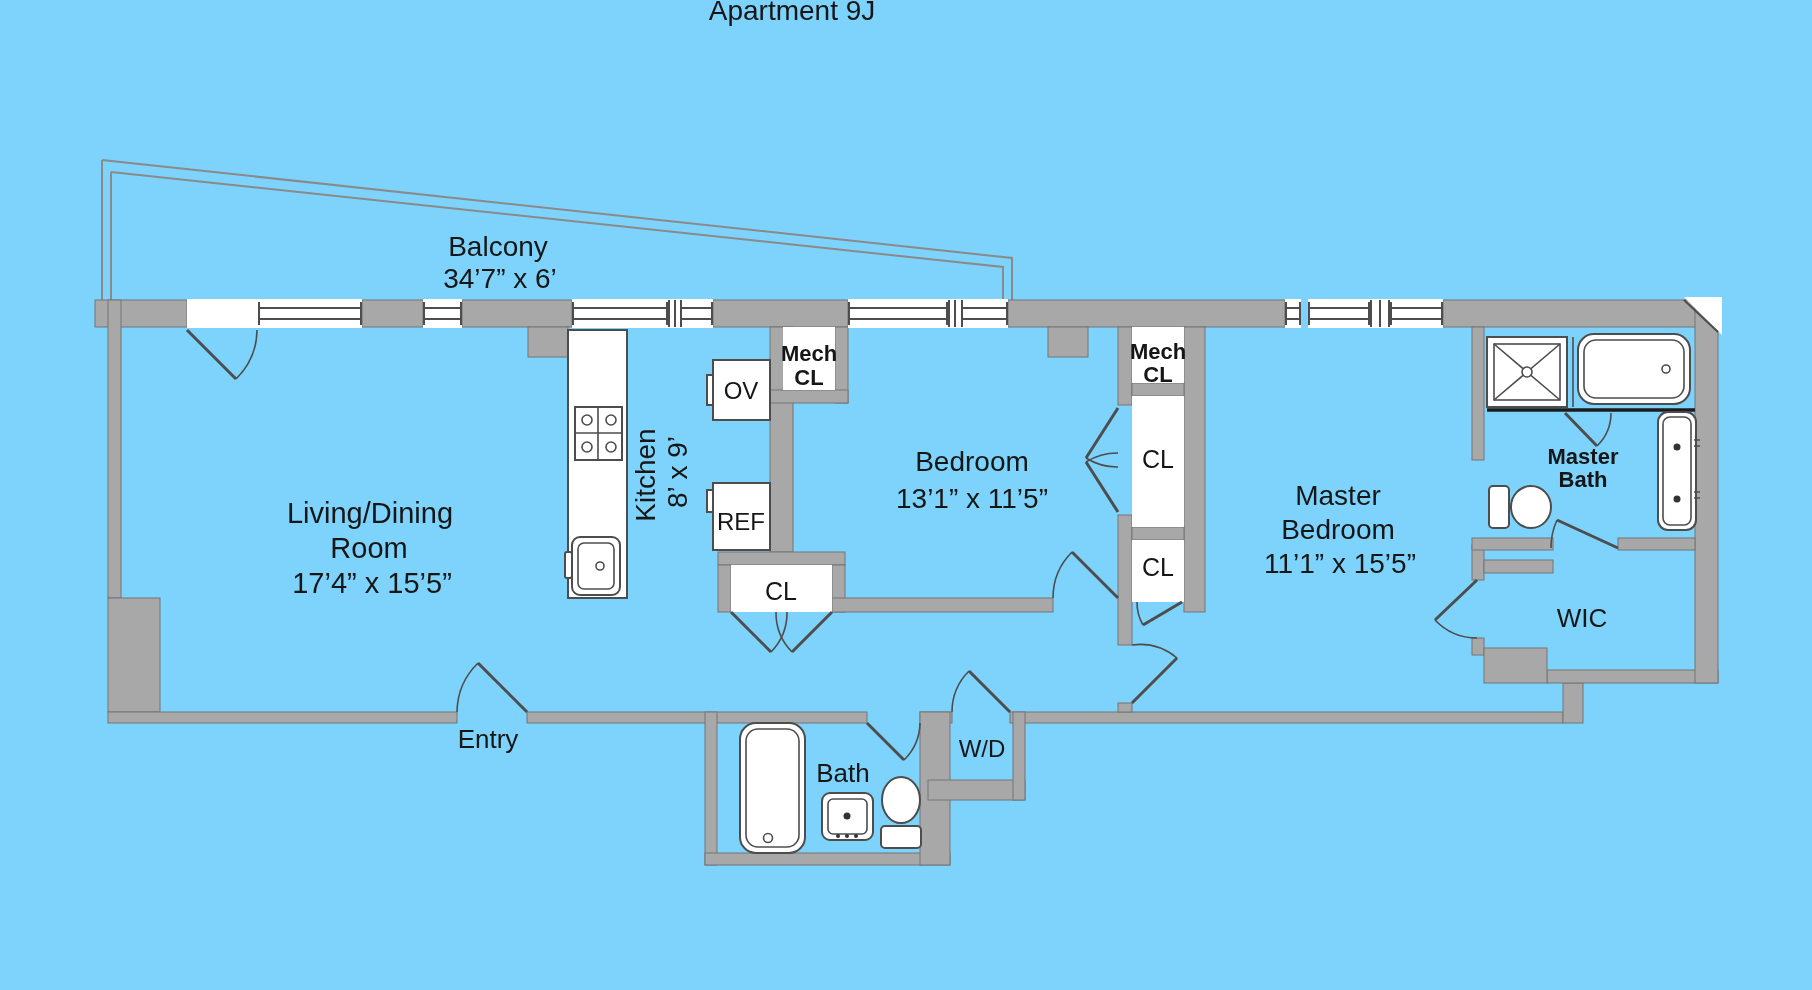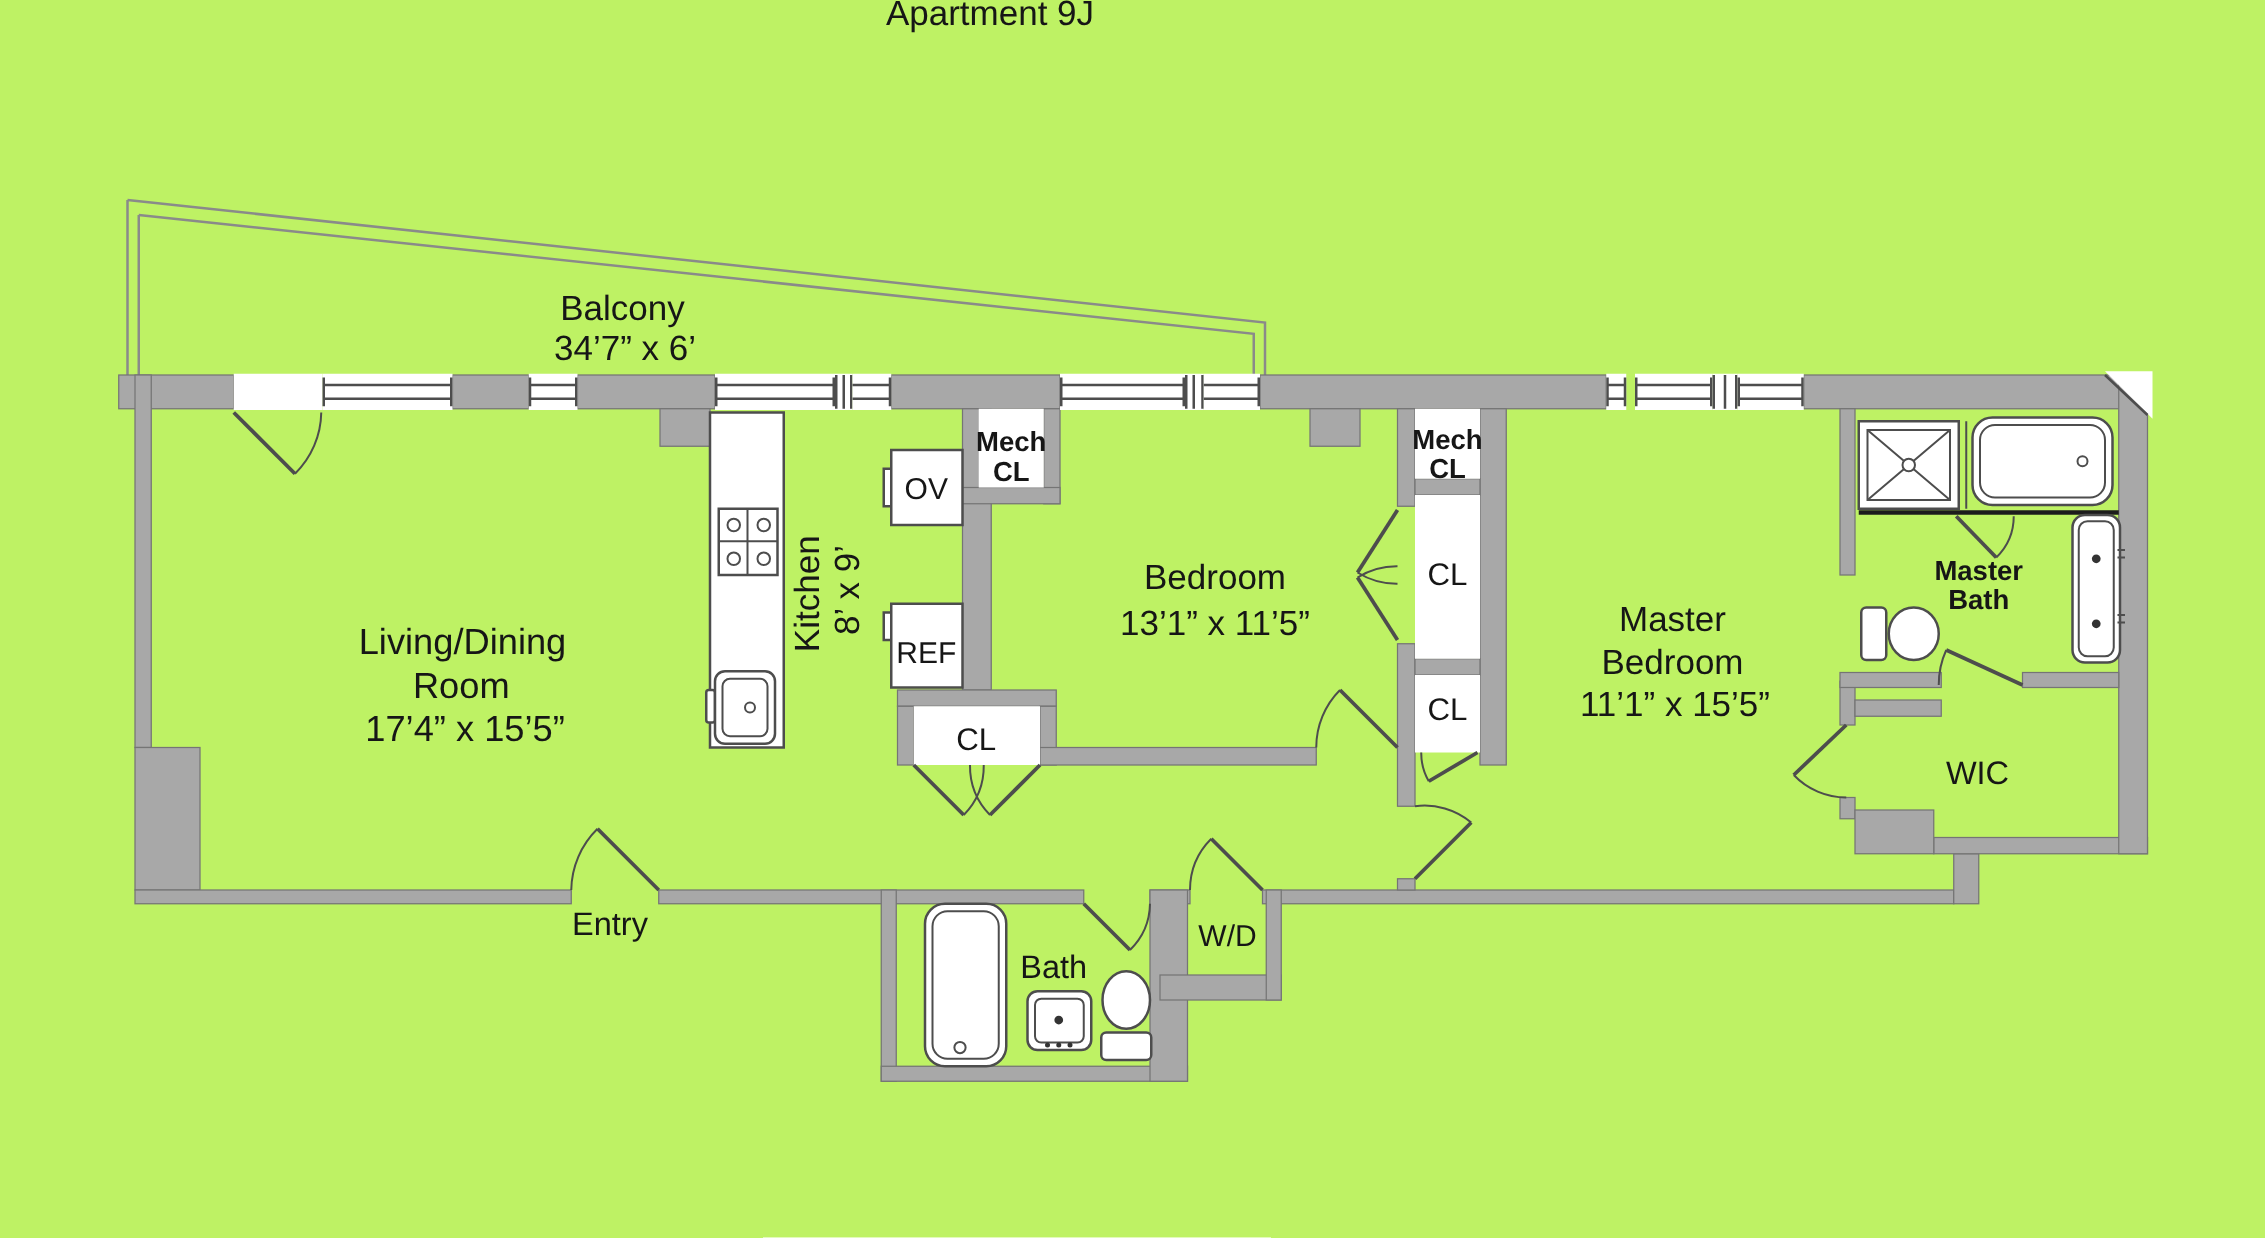--- a/index.html
+++ b/index.html
@@ -1,16 +1,16 @@
 <!DOCTYPE html>
 <html><head>
 <meta charset="utf-8">
 <style>
   html,body{margin:0;padding:0;background:#ffffff;}
-  .stage{position:relative;width:1812px;height:990px;background:#bef264;overflow:hidden;}
+  .stage{position:relative;width:1812px;height:990px;background:#7dd3fc;overflow:hidden;}
   svg{display:block;}
   .wall{fill:#a8a8a8;stroke:#757575;stroke-width:1;}
   .white{fill:#ffffff;stroke:none;}
   .winline{stroke:#4d4d4d;stroke-width:2;fill:none;}
   .thin{stroke:#4d4d4d;stroke-width:2;fill:none;}
   .arc{stroke:#4d4d4d;stroke-width:1.6;fill:none;}
   .leaf{stroke:#4d4d4d;stroke-width:3;fill:none;}
   .fix{fill:#ffffff;stroke:#4d4d4d;stroke-width:2;}
   .fix2{fill:none;stroke:#4d4d4d;stroke-width:1.6;}
   .dot{fill:#ffffff;stroke:#4d4d4d;stroke-width:1.6;}

